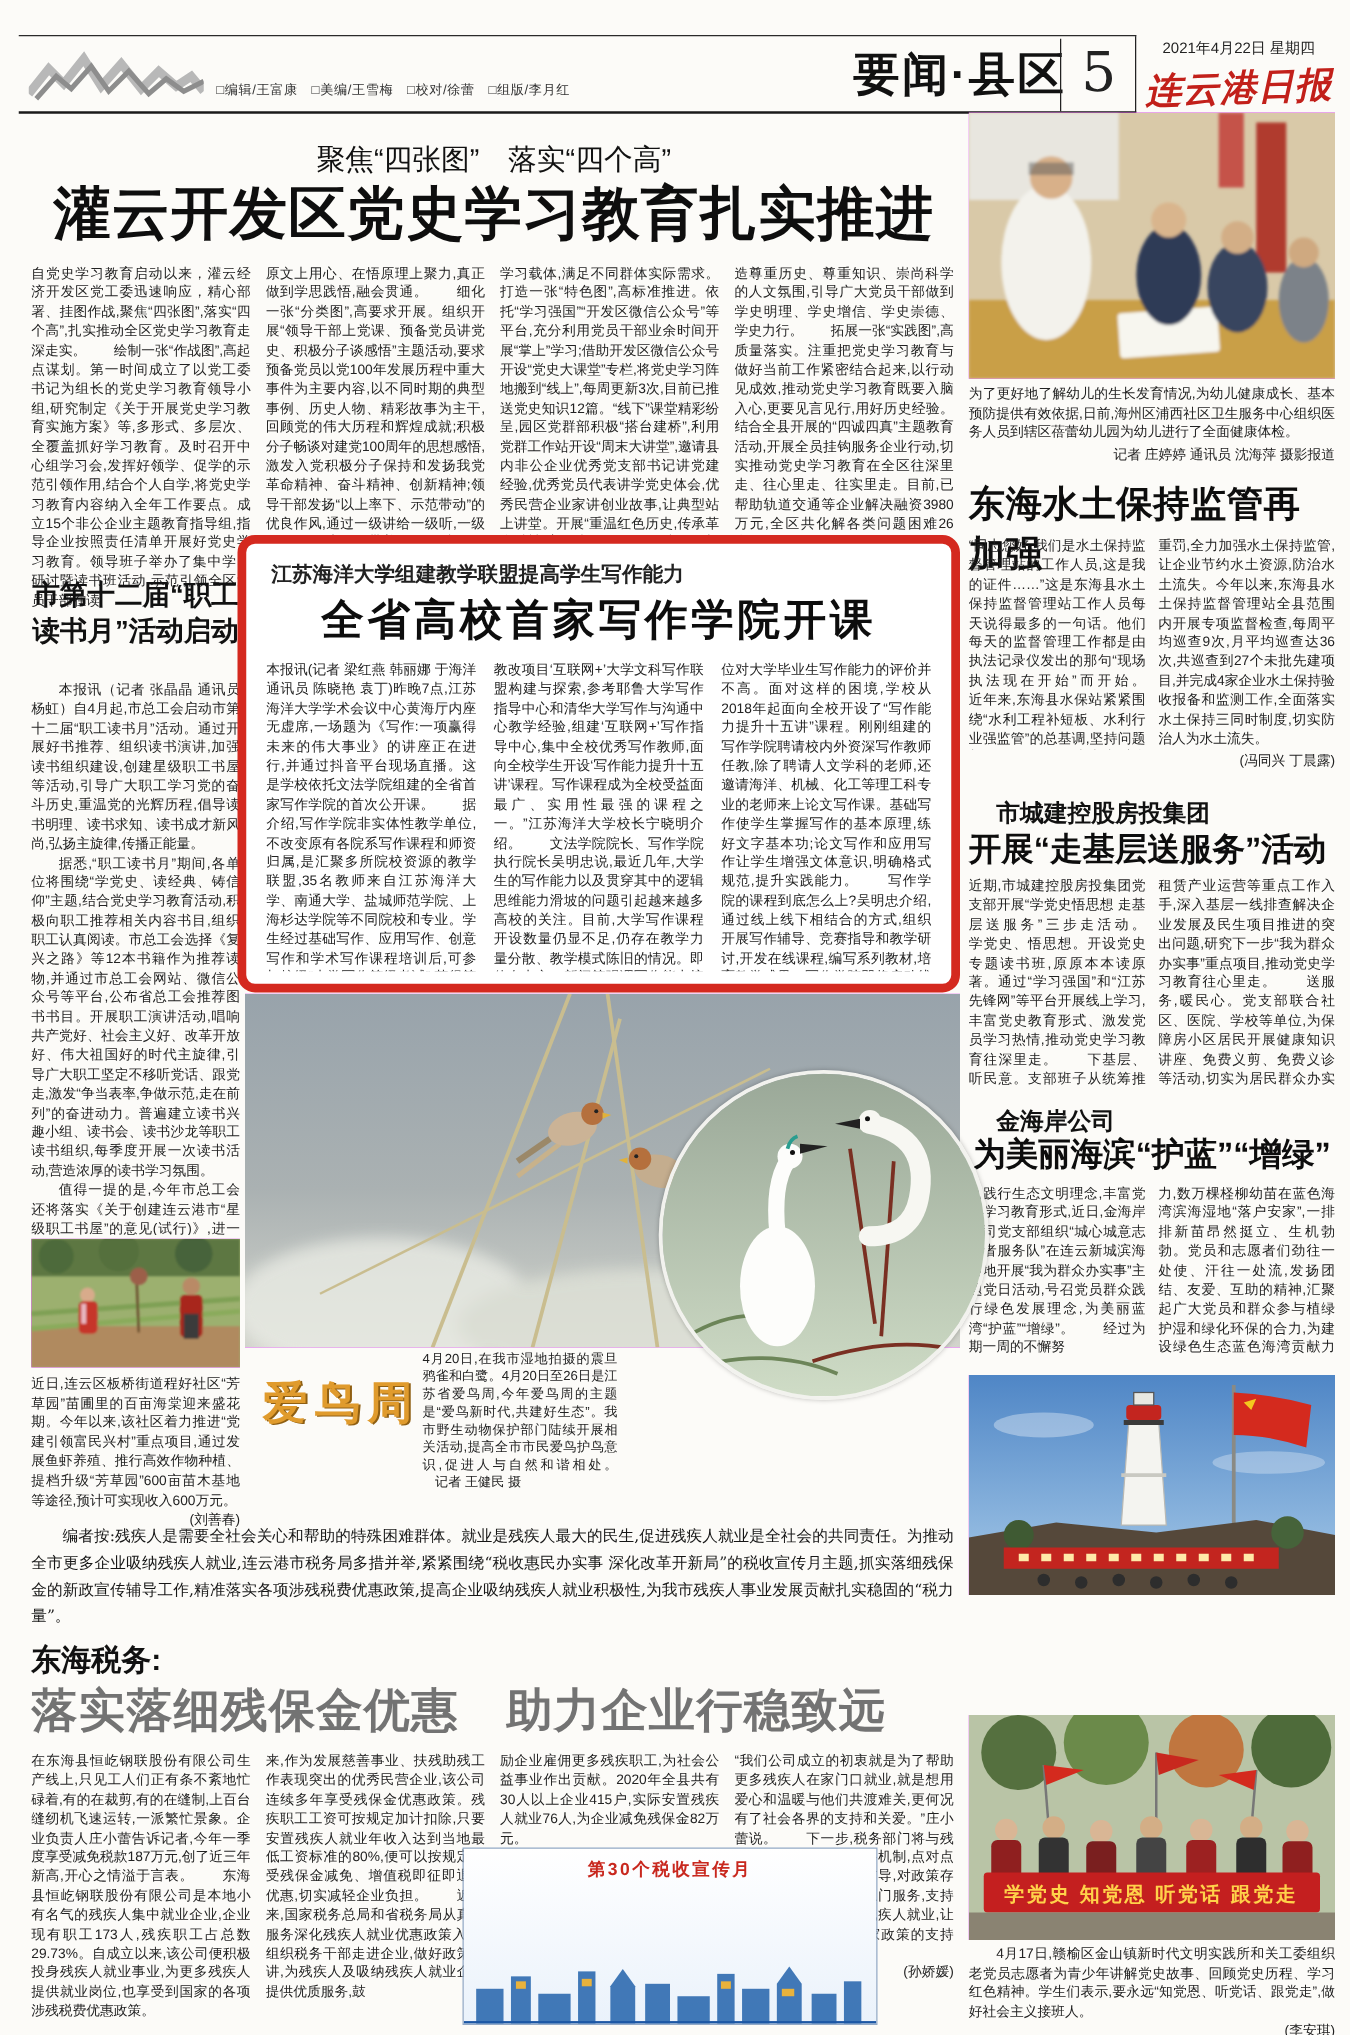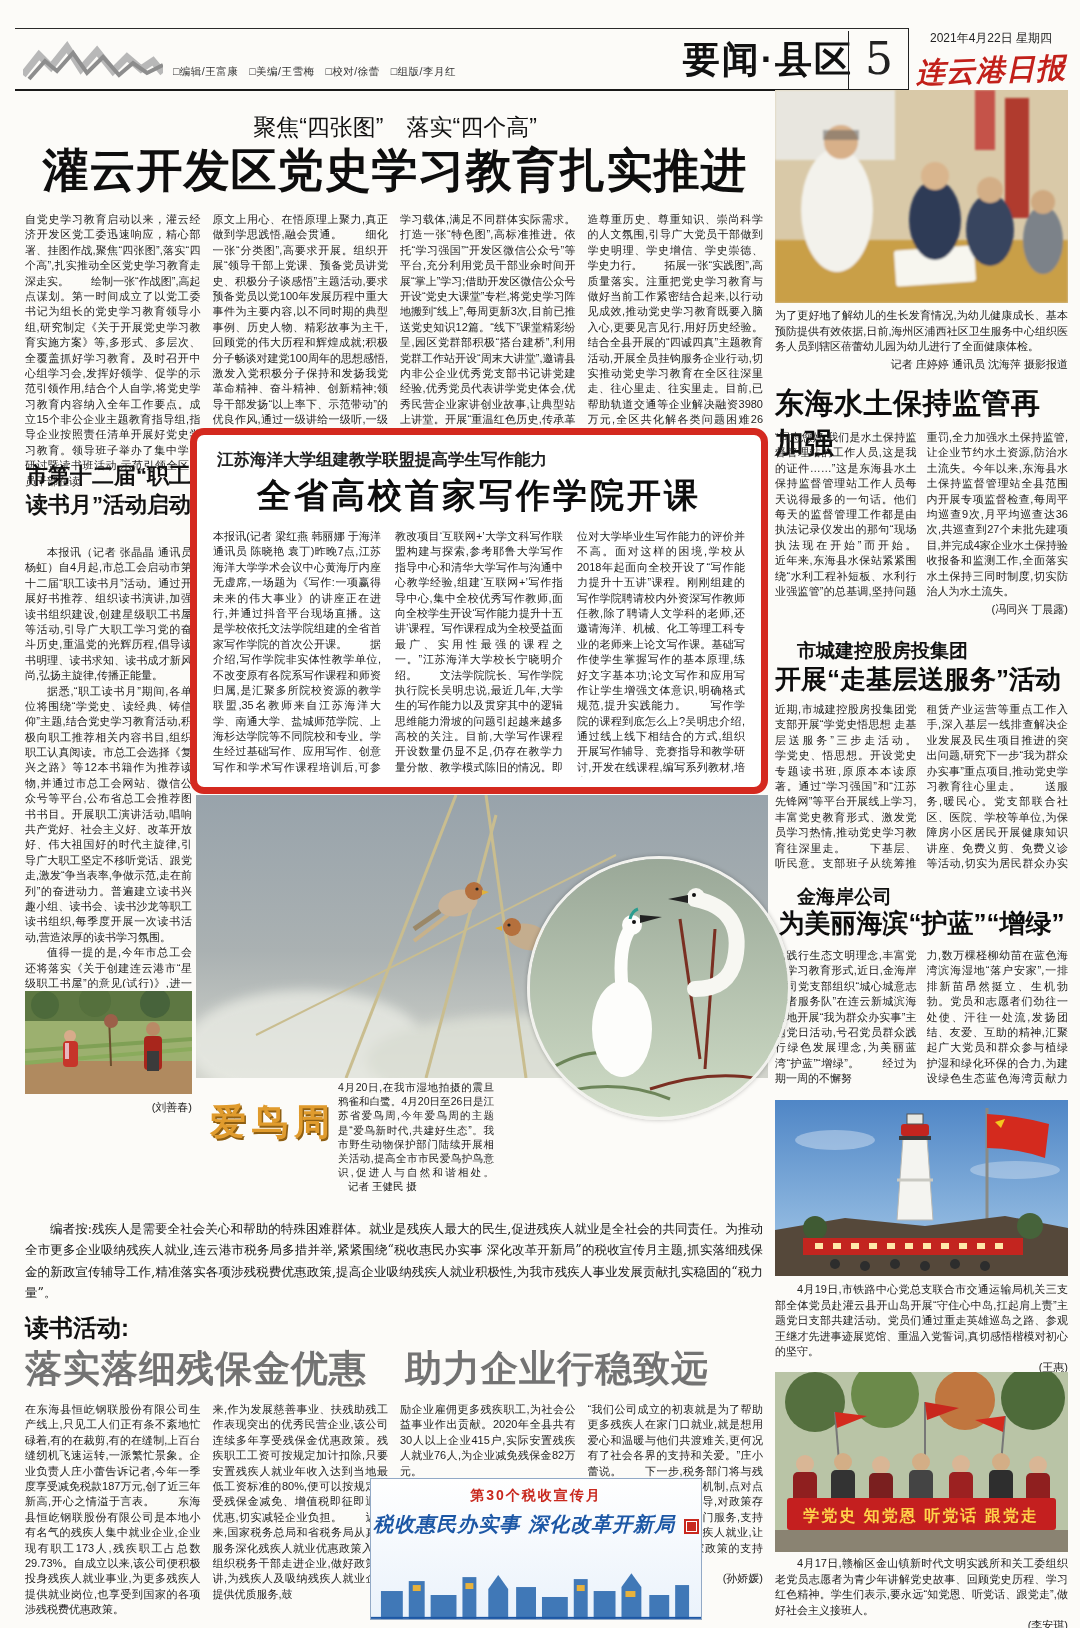--- a/index.html
+++ b/index.html
@@ -82,20 +82,21 @@
         <circle cx="45" cy="45" r="6" fill="#d8ab8b"></circle>
           <rect x="38" y="50" width="15" height="26" rx="4" fill="#c6352c"></rect>
         <rect x="40" y="52" width="4" height="16" fill="#e7b6c0"></rect>
         <circle cx="128" cy="38" r="7" fill="#b98a66"></circle>
           <rect x="119" y="45" width="18" height="34" rx="4" fill="#a8281f"></rect>
         <rect x="122" y="60" width="12" height="20" fill="#3a3a3a"></rect>
       </g>
     </svg>
   </div>
   <div class="abs cap jus" style="left:25px;top:1100px;width:167px;">
+    <span>近日,连云区板桥街道程好社区“芳草园”苗圃里的百亩海棠迎来盛花期。今年以来,该社区着力推进“党建引领富民兴村”重点项目,通过发展鱼虾养殖、推行高效作物种植、提档升级“芳草园”600亩苗木基地等途径,预计可实现收入600万元。</span>
     <span class="byline" style="float:right;">(刘善春)</span>
   </div>
 
   <div class="abs" style="left:190px;top:428px;width:578px;height:366px;box-sizing:border-box;border:7px solid #d4291f;border-radius:14px;background:#fff;padding:8px 16px;">
     <div style="font-size:16.5px;font-weight:600;color:#222;margin:6px 0 2px 4px;">江苏海洋大学组建教学联盟提高学生写作能力</div>
     <div style="text-align:center;font-size:34px;font-weight:900;letter-spacing:3px;color:#0d0d0d;margin:2px 0 10px 0;">全省高校首家写作学院开课</div>
     <div class="cols" style="gap:14px;">
       <div class="col body-txt jus" style="height:248px;">本报讯(记者 梁红燕 韩丽娜 于海洋 通讯员 陈晓艳 袁丁)昨晚7点,江苏海洋大学学术会议中心黄海厅内座无虚席,一场题为《写作:一项赢得未来的伟大事业》的讲座正在进行,并通过抖音平台现场直播。这是学校依托文法学院组建的全省首家写作学院的首次公开课。　　据介绍,写作学院非实体性教学单位,不改变原有各院系写作课程和师资归属,是汇聚多所院校资源的教学联盟,35名教师来自江苏海洋大学、南通大学、盐城师范学院、上海杉达学院等不同院校和专业。学生经过基础写作、应用写作、创意写作和学术写作课程培训后,可参加校级“大学写作等级考试”,获得等级证书和相应学分。　　“近年来,江苏海洋大学承担省级</div>
       <div class="col body-txt jus" style="height:248px;">教改项目‘互联网+’大学文科写作联盟构建与探索,参考耶鲁大学写作指导中心和清华大学写作与沟通中心教学经验,组建‘互联网+’写作指导中心,集中全校优秀写作教师,面向全校学生开设‘写作能力提升十五讲’课程。写作课程成为全校受益面最广、实用性最强的课程之一。”江苏海洋大学校长宁晓明介绍。　　文法学院院长、写作学院执行院长吴明忠说,最近几年,大学生的写作能力以及贯穿其中的逻辑思维能力滑坡的问题引起越来越多高校的关注。目前,大学写作课程开设数量仍显不足,仍存在教学力量分散、教学模式陈旧的情况。即使在中文、新闻等强调写作能力培养的专业,依然存在基础写作与实际应用脱节的现实问题。与此同时,社会上的用人单</div>
       <div class="col body-txt jus" style="height:248px;">位对大学毕业生写作能力的评价并不高。面对这样的困境,学校从2018年起面向全校开设了“写作能力提升十五讲”课程。刚刚组建的写作学院聘请校内外资深写作教师任教,除了聘请人文学科的老师,还邀请海洋、机械、化工等理工科专业的老师来上论文写作课。基础写作使学生掌握写作的基本原理,练好文字基本功;论文写作和应用写作让学生增强文体意识,明确格式规范,提升实践能力。　　写作学院的课程到底怎么上?吴明忠介绍,通过线上线下相结合的方式,组织开展写作辅导、竞赛指导和教学研讨,开发在线课程,编写系列教材,培育教学成果。写作学院即将启动线上课程的录制,随后发布在慕课网上,面向全国学生开放。</div>
@@ -279,24 +280,20 @@
       <g fill="#2d2d2d">
           <circle cx="60" cy="164" r="5"></circle>
           <circle cx="90" cy="166" r="5"></circle>
           <circle cx="120" cy="164" r="5"></circle>
           <circle cx="150" cy="166" r="5"></circle>
           <circle cx="180" cy="164" r="5"></circle>
           <circle cx="210" cy="166" r="5"></circle>
         </g>
     </svg>
   </div>
-  <div class="abs" style="left:775px;top:1282px;width:293px;">
-    <div class="cap jus"><span class="ind" style="display:inline-block;width:2em;"></span><span>4月19日,市铁路中心党总支联合市交通运输局机关三支部全体党员赴灌云县开山岛开展“守住心中岛,扛起肩上责”主题党日支部共建活动。党员们通过重走英雄巡岛之路、参观王继才先进事迹展览馆、重温入党誓词,真切感悟楷模对初心的坚守。</span></div>
-    <div class="cap byline">(王惠)</div>
-  </div>
 
   <div class="abs photo" style="left:775px;top:1372px;width:293px;height:180px;">
     <svg viewBox="0 0 293 180" preserveAspectRatio="none">
       <rect width="293" height="180" fill="#b9c4a6"></rect>
       <circle cx="40" cy="30" r="30" fill="#55703f"></circle>
         <circle cx="110" cy="22" r="34" fill="#6b8a4a"></circle>
       <circle cx="190" cy="28" r="30" fill="#c0763f"></circle>
         <circle cx="258" cy="26" r="32" fill="#4e6b3a"></circle>
       <g stroke="#777" stroke-width="2">
         <line x1="60" y1="40" x2="64" y2="90"></line>
@@ -329,38 +326,34 @@
   </div>
   <div class="abs" style="left:775px;top:1556px;width:293px;">
     <div class="cap jus"><span style="display:inline-block;width:2em;"></span><span>4月17日,赣榆区金山镇新时代文明实践所和关工委组织老党员志愿者为青少年讲解党史故事、回顾党史历程、学习红色精神。学生们表示,要永远“知党恩、听党话、跟党走”,做好社会主义接班人。</span></div>
     <div class="cap byline">(李安琪)</div>
   </div>
 
   <div class="abs serif jus" style="left:25px;top:1218px;width:738px;font-size:12.5px;line-height:1.7;color:#161616;">
     <p class="ind">编者按:残疾人是需要全社会关心和帮助的特殊困难群体。就业是残疾人最大的民生,促进残疾人就业是全社会的共同责任。为推动全市更多企业吸纳残疾人就业,连云港市税务局多措并举,紧紧围绕“税收惠民办实事 深化改革开新局”的税收宣传月主题,抓实落细残保金的新政宣传辅导工作,精准落实各项涉残税费优惠政策,提高企业吸纳残疾人就业积极性,为我市残疾人事业发展贡献扎实稳固的“税力量”。</p>
   </div>
 
-  <div class="abs" style="left:25px;top:1312px;font-size:24px;font-weight:900;color:#111;">读书活动:</div>
+  <div class="abs" style="left:25px;top:1312px;font-size:24px;font-weight:900;color:#111;">东海税务:</div>
   <div class="abs" style="left:25px;top:1344px;width:738px;font-size:37px;font-weight:900;letter-spacing:1px;color:#737373;">落实落细残保金优惠　助力企业行稳致远</div>
   <div class="abs cols" style="left:25px;top:1402px;width:738px;">
     <div class="col body-txt jus" style="height:226px;">在东海县恒屹钢联股份有限公司生产线上,只见工人们正有条不紊地忙碌着,有的在裁剪,有的在缝制,上百台缝纫机飞速运转,一派繁忙景象。企业负责人庄小蕾告诉记者,今年一季度享受减免税款187万元,创了近三年新高,开心之情溢于言表。　　东海县恒屹钢联股份有限公司是本地小有名气的残疾人集中就业企业,企业现有职工173人,残疾职工占总数29.73%。自成立以来,该公司便积极投身残疾人就业事业,为更多残疾人提供就业岗位,也享受到国家的各项涉残税费优惠政策。</div>
     <div class="col body-txt jus" style="height:226px;">来,作为发展慈善事业、扶残助残工作表现突出的优秀民营企业,该公司连续多年享受残保金优惠政策。残疾职工工资可按规定加计扣除,只要安置残疾人就业年收入达到当地最低工资标准的80%,便可以按规定享受残保金减免、增值税即征即退等优惠,切实减轻企业负担。　　近年来,国家税务总局和省税务局从真情服务深化残疾人就业优惠政策入手,组织税务干部走进企业,做好政策宣讲,为残疾人及吸纳残疾人就业企业提供优质服务,鼓</div>
     <div class="col body-txt jus" style="height:226px;">励企业雇佣更多残疾职工,为社会公益事业作出贡献。2020年全县共有30人以上企业415户,实际安置残疾人就业76人,为企业减免残保金82万元。</div>
     <div class="col" style="height:226px;overflow:hidden;">
       <div class="body-txt jus">“我们公司成立的初衷就是为了帮助更多残疾人在家门口就业,就是想用爱心和温暖与他们共渡难关,更何况有了社会各界的支持和关爱。”庄小蕾说。　　下一步,税务部门将与残联等部门建立定期联络机制,点对点开展残保金新政宣传辅导,对政策存在疑问的企业一对一上门服务,支持和鼓励企业安置更多残疾人就业,让残疾人就业企业在国家政策的支持下继续前行。</div>
       <div class="body-txt byline">(孙娇媛)</div>
     </div>
   </div>
 
   <div class="abs" style="left:370px;top:1478px;width:332px;height:142px;z-index:7;box-sizing:border-box;background:linear-gradient(#ffffff,#eaf2fb);border:1px solid #92a9c6;">
     <div style="text-align:center;margin-top:8px;font-size:14px;font-weight:800;color:#c8281e;letter-spacing:2px;">第30个税收宣传月</div>
-    <div style="text-align:center;margin-top:6px;">
-      <span class="serif" style="font-size:20px;font-weight:bold;font-style:italic;color:#1c57a5;letter-spacing:1px;">税收惠民办实事 深化改革开新局</span>
-      <span style="display:inline-block;width:15px;height:15px;background:#c8281e;box-shadow:inset 0 0 0 2px #c8281e, inset 0 0 0 3px #fff;vertical-align:middle;margin-left:4px;"></span>
-    </div>
     <svg viewBox="0 0 332 48" width="330" height="48" style="position:absolute;bottom:0;left:0;">
       <g fill="#2e6bb0" opacity=".9">
         <rect x="10" y="20" width="22" height="28"></rect>
           <rect x="38" y="10" width="16" height="38"></rect>
         <rect x="60" y="24" width="26" height="24"></rect>
           <rect x="92" y="6" width="14" height="42"></rect>
         <polygon points="118,48 118,18 128,4 138,18 138,48"></polygon>
         <rect x="146" y="16" width="20" height="32"></rect>
           <rect x="172" y="26" width="26" height="22"></rect>
         <rect x="204" y="8" width="14" height="40"></rect>

